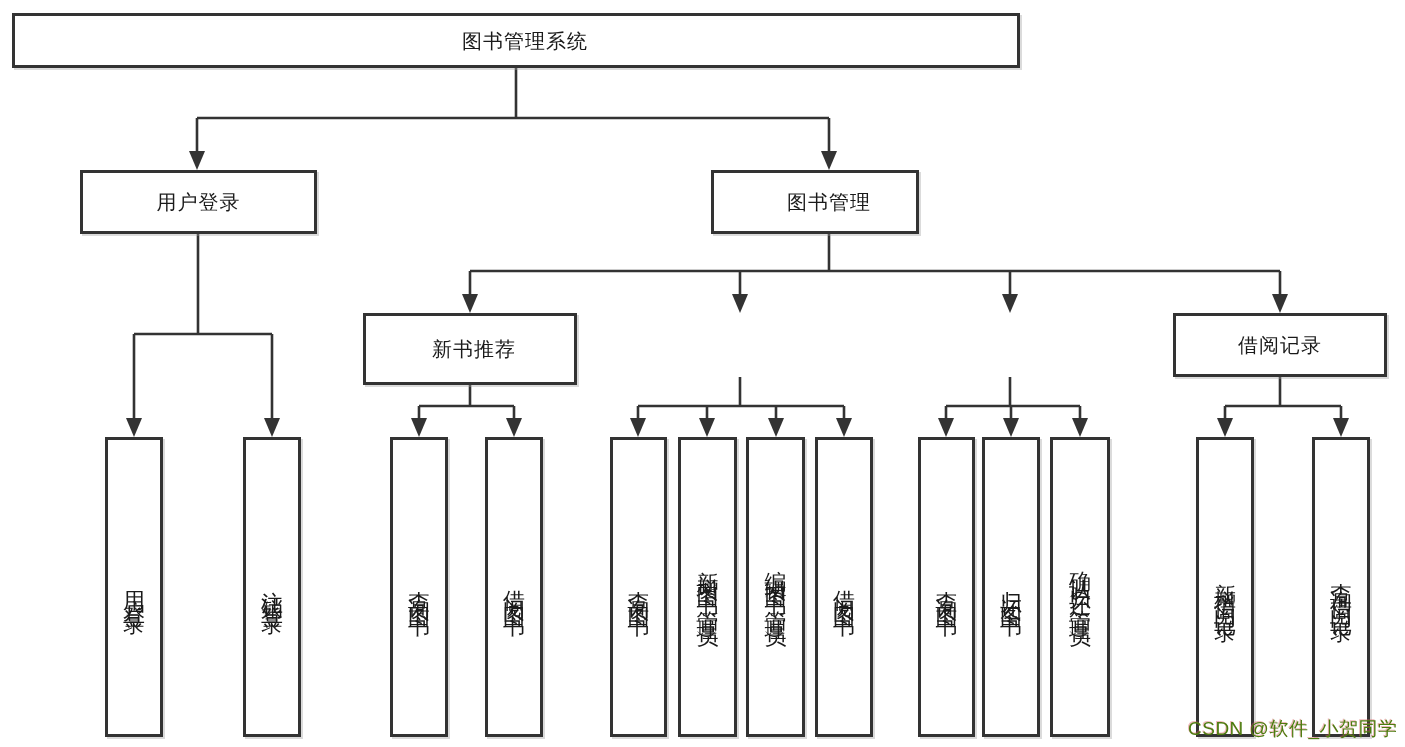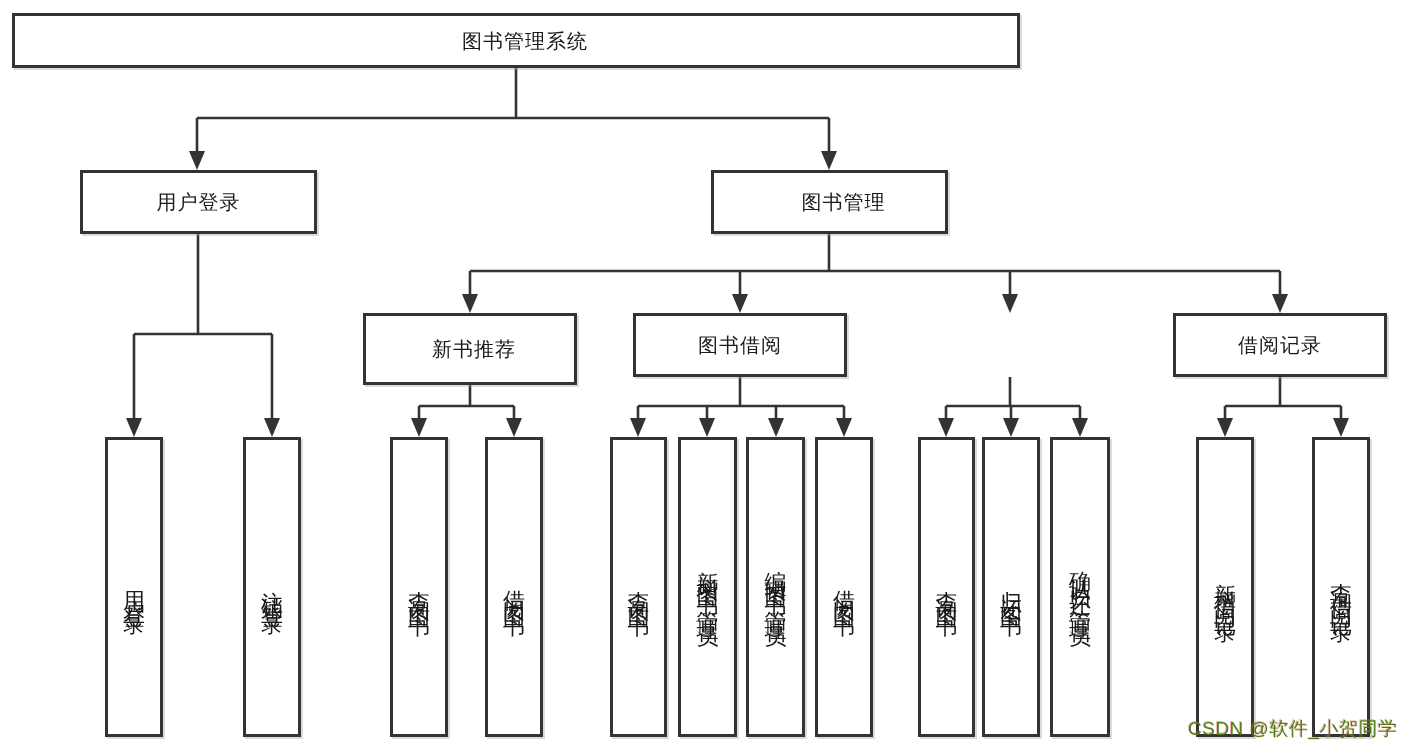--- a/index.html
+++ b/index.html
@@ -98,24 +98,23 @@
       <path d="M1003 418 L1019 418 L1011 437 Z"></path>
       <path d="M1072 418 L1088 418 L1080 437 Z"></path>
       <path d="M1217 418 L1233 418 L1225 437 Z"></path>
       <path d="M1333 418 L1349 418 L1341 437 Z"></path>
     </g>
   </svg>
 
   <div class="node hnode" style="left:12px; top:13px; width:1008px; height:55px;padding-left:18px;">图书管理系统</div>
 
   <div class="node hnode" style="left:80px; top:170px; width:237px; height:64px;">用户登录</div>
-  <div class="node hnode" style="left:711px; top:170px; width:237px; height:64px;padding-left:28px;">图书管理</div>
+  <div class="node hnode" style="left:711px; top:170px; width:208px; height:64px;padding-left:28px;">图书管理</div>
 
   <div class="node hnode" style="left:363px; top:313px; width:214px; height:72px;padding-left:8px;">新书推荐</div>
-  <div class="node hnode" style="left:633px; top:313px; width:214px; height:64px;">图书借阅</div>
   <div class="node hnode" style="left:1173px; top:313px; width:214px; height:64px;">借阅记录</div>
 
   <div class="node leaf" style="left:105px; top:437px; width:58px; height:300px;">用户登录</div>
   <div class="node leaf" style="left:243px; top:437px; width:58px; height:300px;">注销登录</div>
 
   <div class="node leaf" style="left:390px; top:437px; width:58px; height:300px;">查询图书</div>
   <div class="node leaf" style="left:485px; top:437px; width:58px; height:300px;">借阅图书</div>
 
   <div class="node leaf" style="left:610px; top:437px; width:57px; height:300px;">查询图书</div>
   <div class="node leaf" style="left:678px; top:437px; width:59px; height:300px;">新增图书（管理员）</div>

